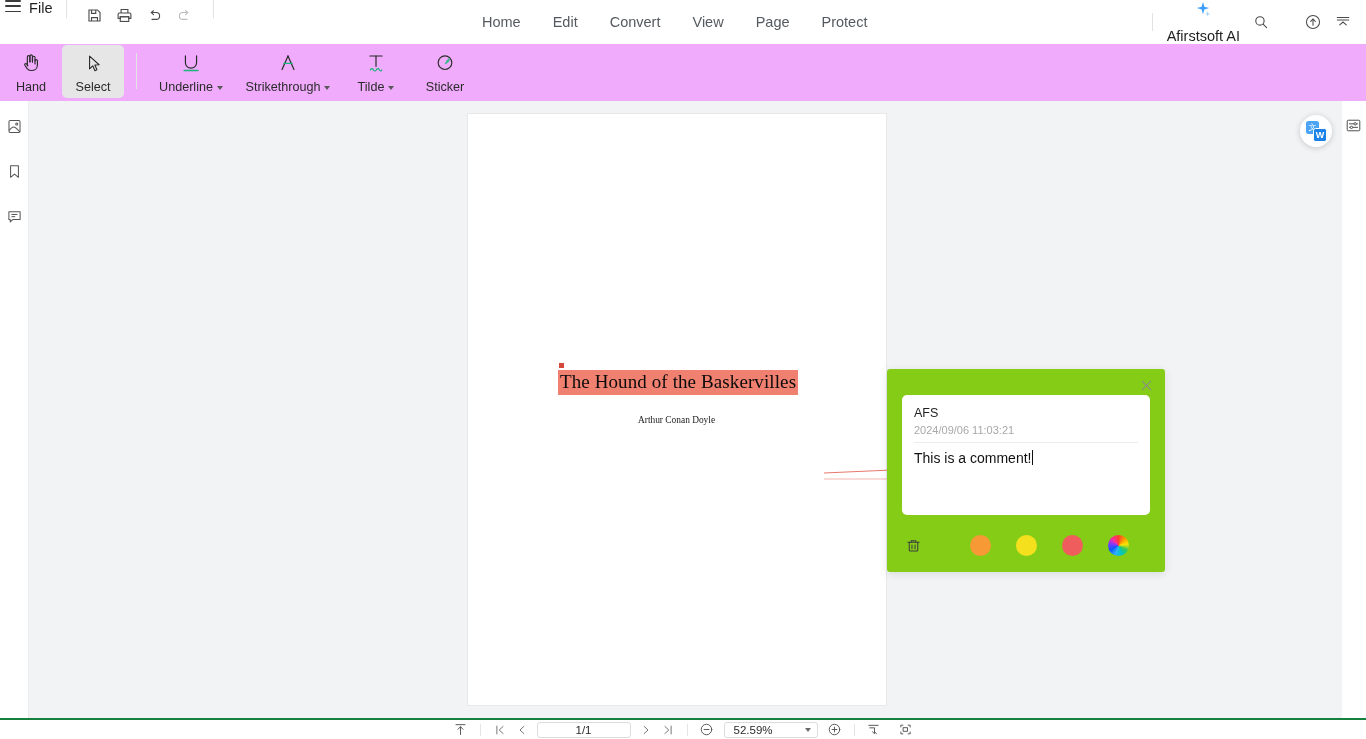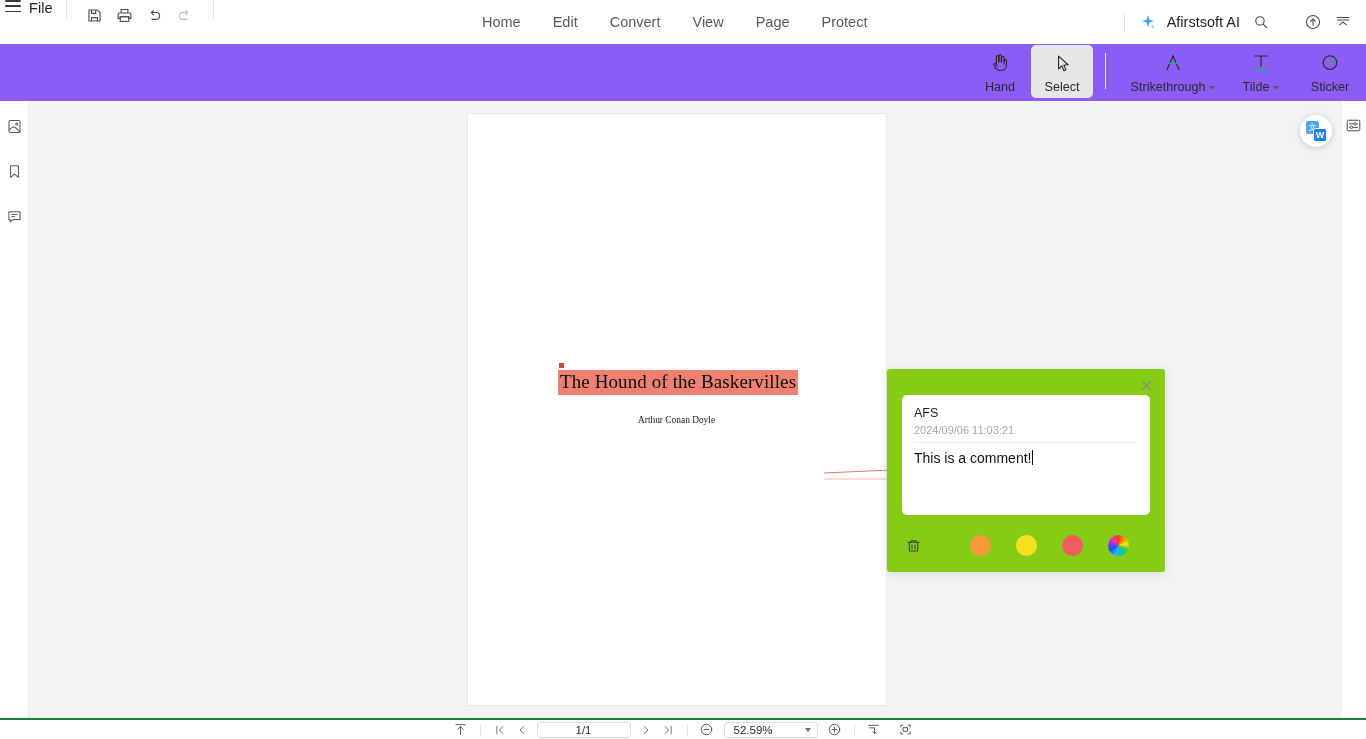--- a/index.html
+++ b/index.html
@@ -31,28 +31,28 @@
     font-size: 14.5px; color: #555a60; padding: 0 16px; height: 44px;
     display: flex; align-items: center; cursor: pointer; position: relative;
   }
   .tab.active { color: #17b877; }
   .tab.active::after {
     content: ""; position: absolute; left: 14px; right: 14px; bottom: 7px;
     height: 2px; background: #17b877; border-radius: 1px;
   }
 
   .tb-right { position: absolute; right: 0; top: 0; height: 44px; display: flex; align-items: center; padding-right: 8px; }
-  .ai-chip { display: flex; align-items: center; gap: 10px; cursor: pointer; margin-right: 6px; }
+  .ai-chip { display: flex; align-items: center; gap: 10px; cursor: pointer; margin-right: 6px; flex-direction: column; }
   .ai-chip .ai-name { font-size: 14.5px; color: #1f1f1f; }
   .tb-div2 { width: 1px; height: 18px; background: #e2e2e2; margin: 0 12px; }
 
   
   .ribbon {
     position: absolute; top: 44px; left: 0; width: 1366px; height: 57px;
-    background: #8b5cf6; display: flex; align-items: center; justify-content: flex-end;
+    background: #f0abfc; display: flex; align-items: center; justify-content: flex-start;
   }
   .ribbon-inner { display: flex; align-items: flex-start; height: 57px; }
   .tool {
     width: 62px; height: 53px; margin-top: 1px;
     display: flex; flex-direction: column; align-items: center; justify-content: flex-start;
     cursor: pointer; border-radius: 5px; padding-top: 5px;
   }
   .tool.wide { width: 84px; }
   .tool.active { background: #e6e6e6; }
   .tool .ti { height: 26px; display: flex; align-items: center; justify-content: center; }
@@ -258,20 +258,32 @@
           <svg width="21" height="21" viewBox="0 0 24 24" fill="none" stroke="#2b2b2b" stroke-width="1.25" stroke-linejoin="round">
             <path d="M7.5 3.6 7.5 18.2 11.2 14.6 13.6 20.2 15.9 19.2 13.6 13.8 18.4 13.4z"></path>
           </svg>
         </div>
         <div class="tl">Select</div>
       </div>
 
       <div class="rib-sep"></div>
 
 
+      <div class="tool wide">
+        <div class="ti">
+          <svg width="26" height="24" viewBox="0 0 28 24" fill="none" stroke-linecap="round">
+            <path d="M8 4.4v7.2a6 6 0 0 0 12 0V4.4" stroke="#2b2b2b" stroke-width="1.3"></path>
+            <path d="M6.6 20.2h14.8" stroke="#17b877" stroke-width="1.6"></path>
+          </svg>
+        </div>
+        <div class="tl">
+          <span>Underline</span>
+          <span class="caret"></span>
+        </div>
+      </div>
 
       <div class="tool wide" style="width:110px">
         <div class="ti">
           <svg width="26" height="24" viewBox="0 0 28 24" fill="none" stroke-linecap="round">
             <path d="M14 4.4 7.6 19" stroke="#2b2b2b" stroke-width="1.3"></path>
             <path d="M14 4.4 20.4 19" stroke="#2b2b2b" stroke-width="1.3"></path>
             <path d="M9.6 12.4h8.8" stroke="#17b877" stroke-width="1.5"></path>
           </svg>
         </div>
         <div class="tl">

